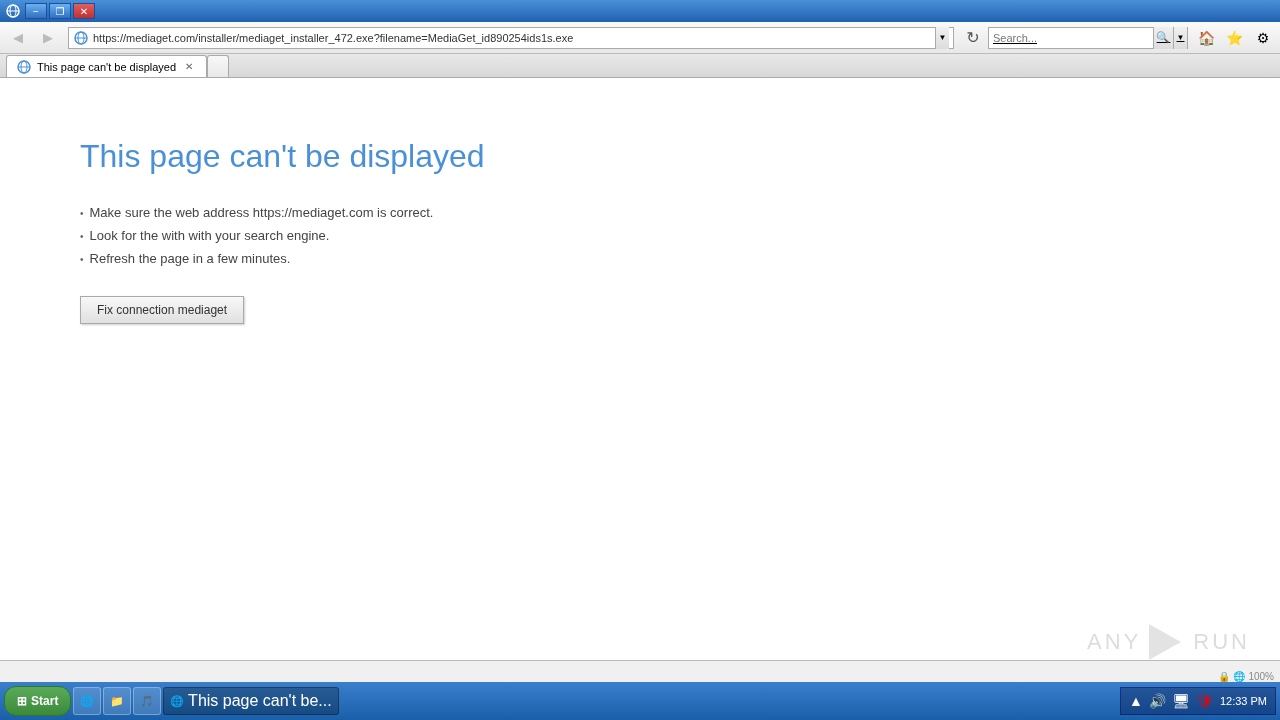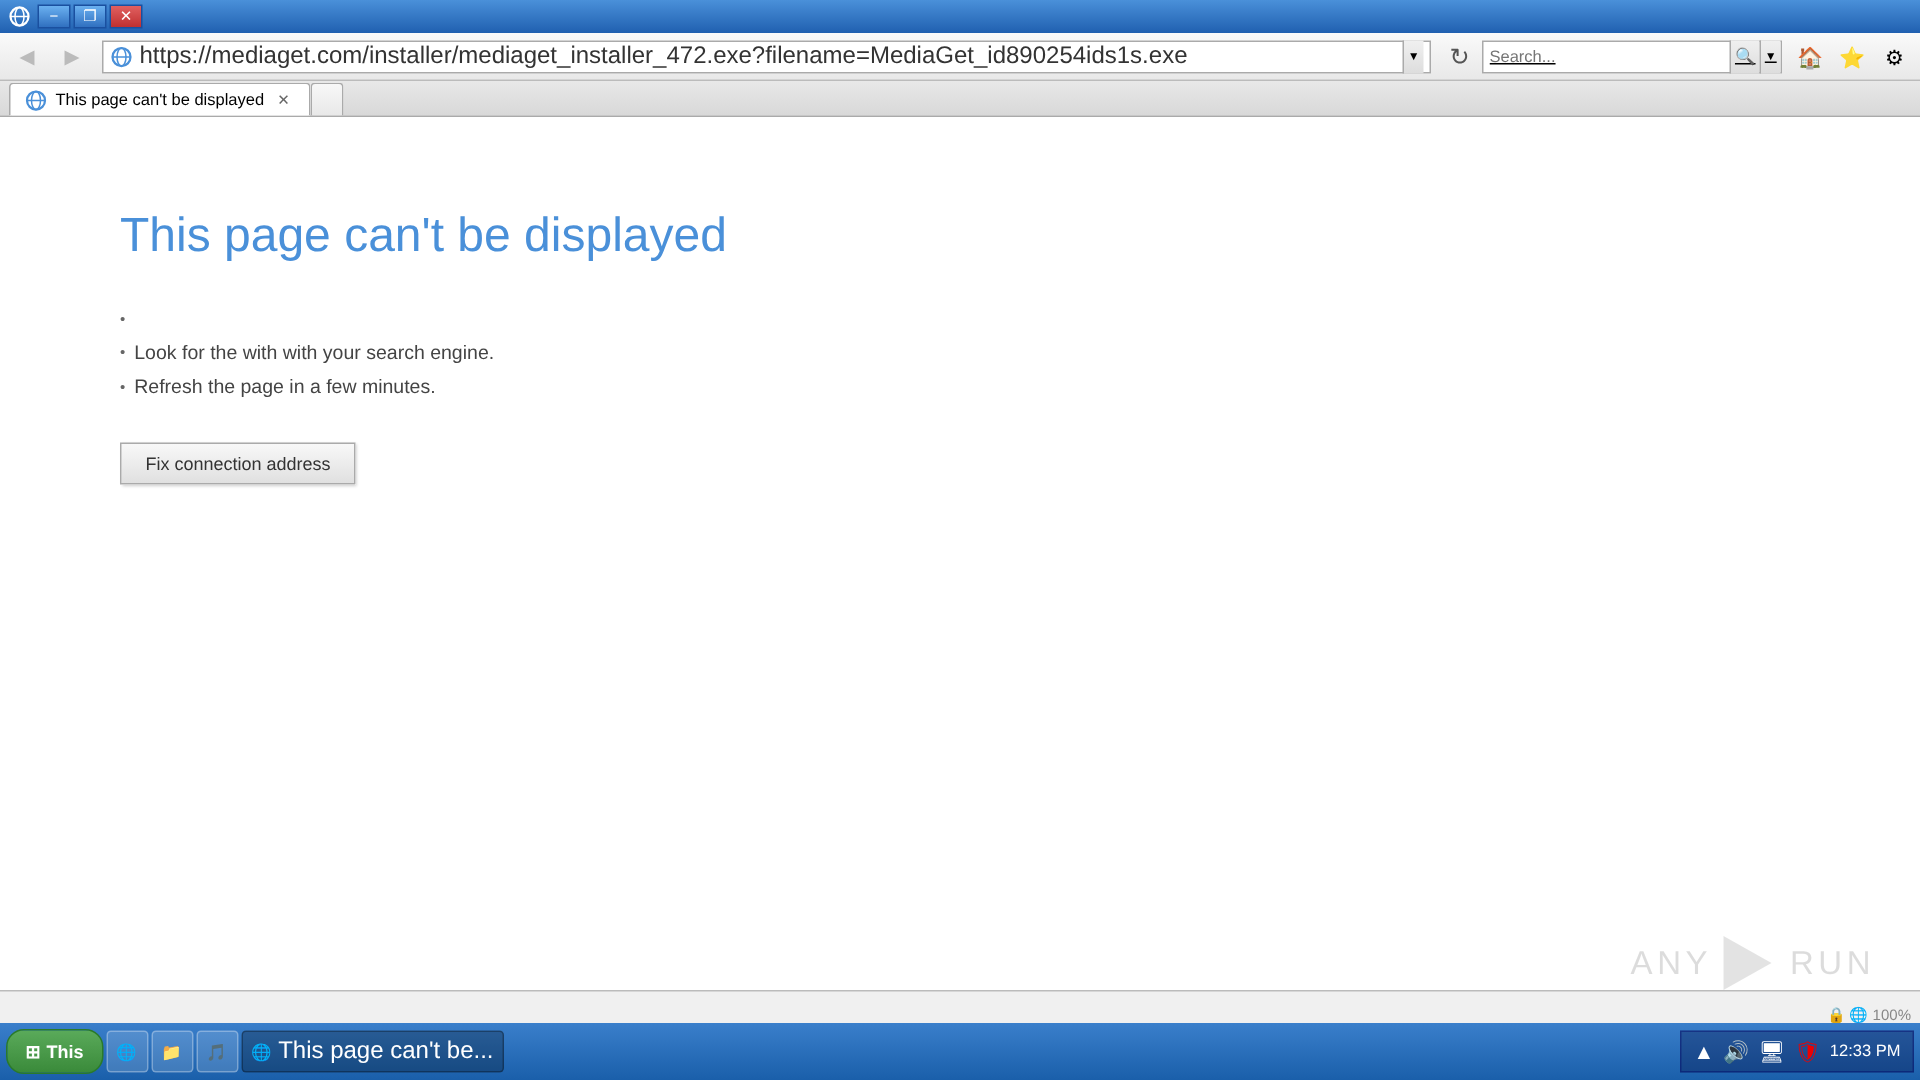--- a/index.html
+++ b/index.html
@@ -66,21 +66,21 @@
       border: 1px solid #aaa;
       height: 22px;
       padding: 0 4px;
       margin: 0 4px;
     }
     .address-icon { width: 16px; height: 16px; margin-right: 4px; }
     .address-input {
       flex: 1;
       border: none;
       outline: none;
-      font-size: 16px;
+      font-size: 11px;
       color: #333;
       background: transparent;
     }
     .address-dropdown {
       width: 14px; height: 22px;
       background: linear-gradient(to bottom, #f0f0f0, #ddd);
       border-left: 1px solid #aaa;
       display: flex; align-items: center; justify-content: center;
       cursor: pointer;
       font-size: 8px;
@@ -372,43 +372,44 @@
   <div class="tab" style="width:22px; padding: 0 4px;">
     <span></span>
   </div>
 </div>
 
 <div class="browser-content">
   <h1 class="error-title">This page can't be displayed</h1>
   <ul class="error-list">
     <li>
       <span class="bullet">•</span>
+      <span>Make sure the web address https://mediaget.com is correct.</span>
     </li>
     <li>
       <span class="bullet">•</span>
       <span>Look for the with with your search engine.</span>
     </li>
     <li>
       <span class="bullet">•</span>
       <span>Refresh the page in a few minutes.</span>
     </li>
   </ul>
-  <button class="fix-btn">Fix connection address</button>
+  <button class="fix-btn">Fix connection mediaget</button>
 </div>
 
 <div class="status-bar">
   <span></span>
   <div style="flex:1"></div>
   <span style="font-size:10px; color:#888;">🔒 🌐 100%</span>
 </div>
 
 <div class="taskbar">
   <button class="start-btn">
     <span>⊞</span>
-    <span>This</span>
+    <span>Start</span>
   </button>
   <button class="taskbar-btn">
     <span>🌐</span>
   </button>
   <button class="taskbar-btn">
     <span>📁</span>
   </button>
   <button class="taskbar-btn">
     <span>🎵</span>
   </button>

